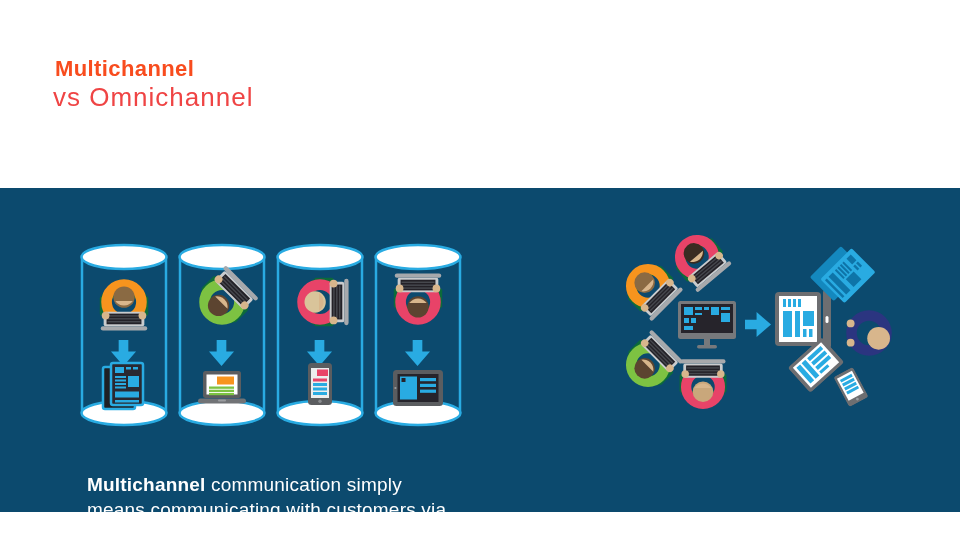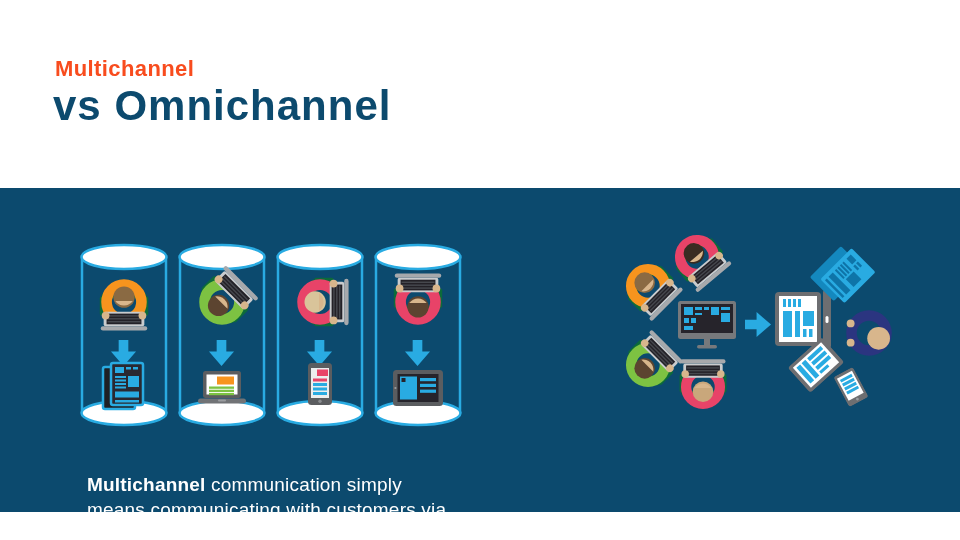--- a/index.html
+++ b/index.html
@@ -2,22 +2,22 @@
 <html><head>
 <meta charset="utf-8">
 <style>
   html,body{margin:0;padding:0;background:#fff;}
   .slide{position:relative;width:960px;height:540px;overflow:hidden;background:#ffffff;
          font-family:"Liberation Sans", sans-serif;}
   
   .hdr{position:absolute;left:0;top:0;width:960px;height:148px;background:#ffffff;}
   .hdr .accent{position:absolute;left:55px;top:56px;font-size:22px;font-weight:700;
                color:#F84C1E;letter-spacing:.4px;}
-  .hdr .main{position:absolute;left:53px;top:82px;font-size:42px;font-weight:700;
-             color:#0c4a6e;letter-spacing:1px;}
+  .hdr .main{position:absolute;left:53px;top:82px;font-size:26px;font-weight:400;
+             color:#ef4444;letter-spacing:1px;}
   
   .band{position:absolute;left:0;top:148px;width:960px;height:362px;background:#0c4a6e;
         border-bottom:2px solid #7B7980;margin-top:40px;}
   .strip{position:absolute;left:0;top:512px;width:960px;height:28px;background:#ffffff;}
   
   .cap{position:absolute;color:#ffffff;font-size:19px;line-height:25px;letter-spacing:.2px;
        white-space:pre-line;}
   .cap b{font-weight:700;}
   .cap.left{left:87px;top:265px;width:430px;}
   .cap.right{left:583px;top:251px;width:370px;}

